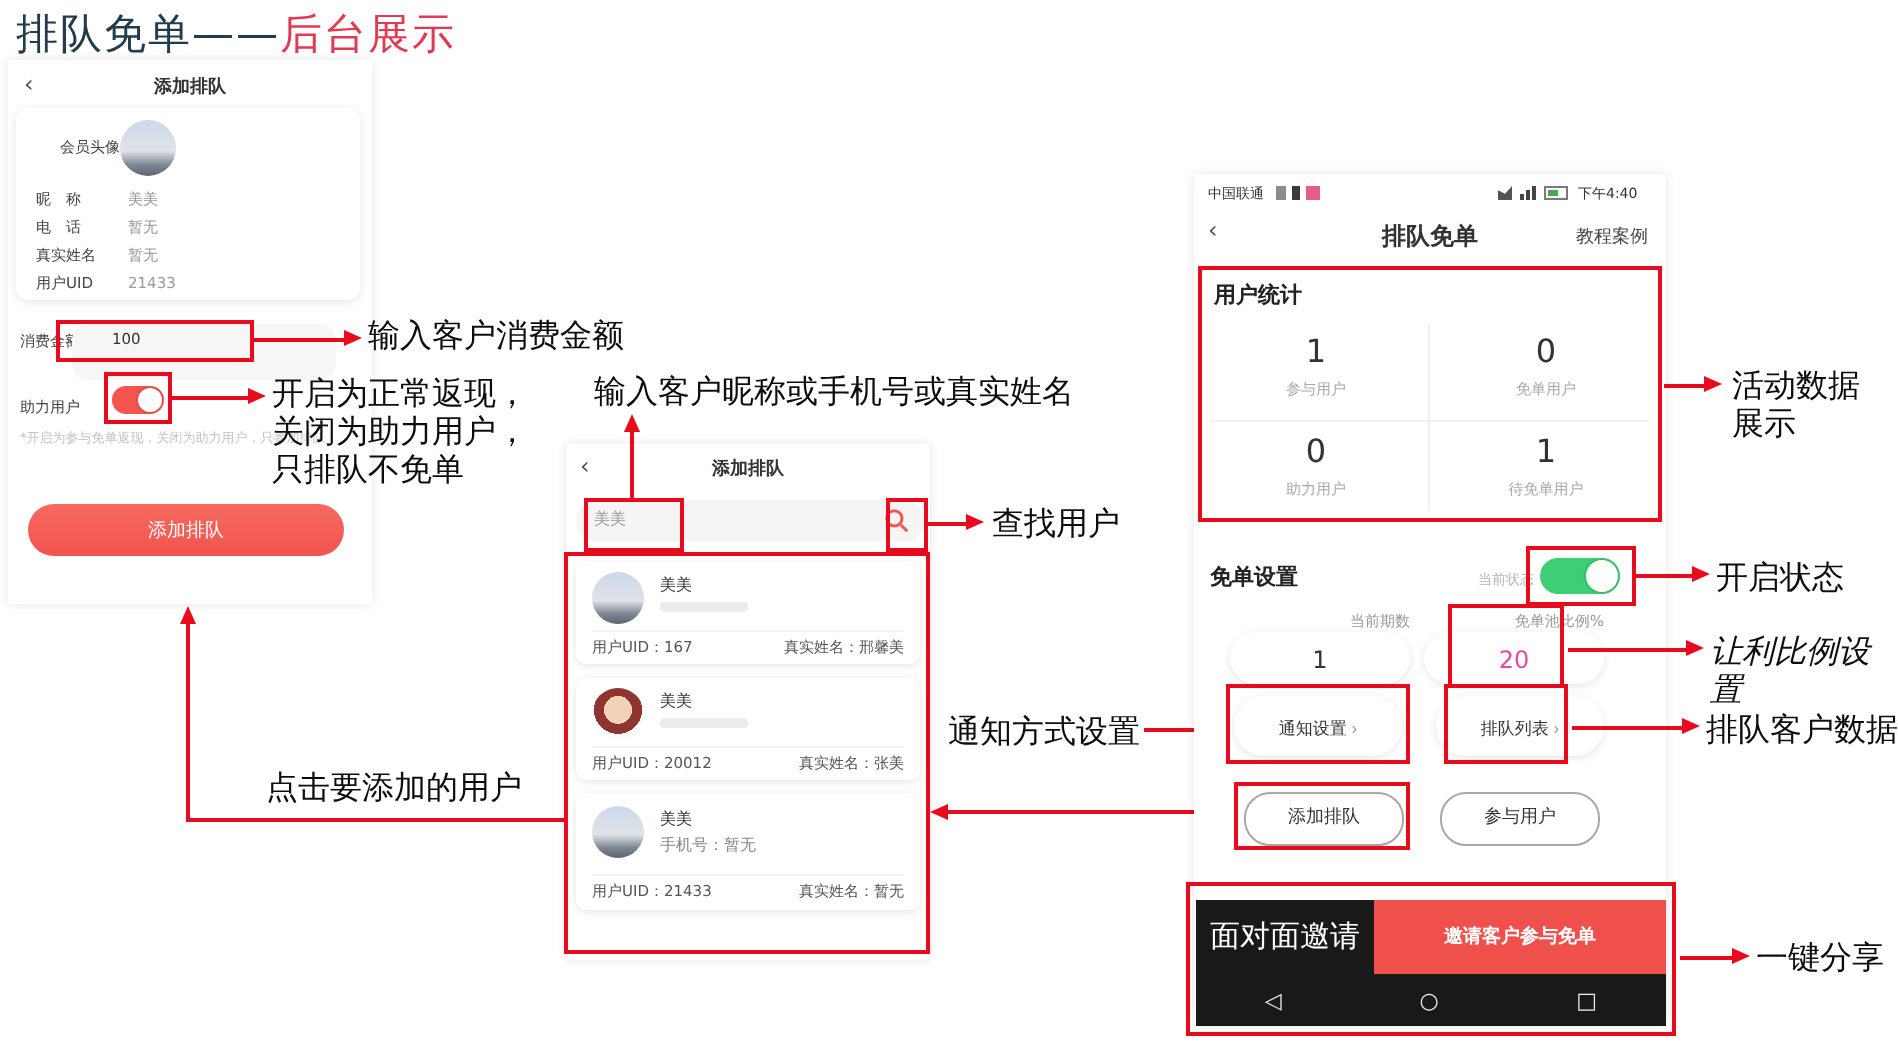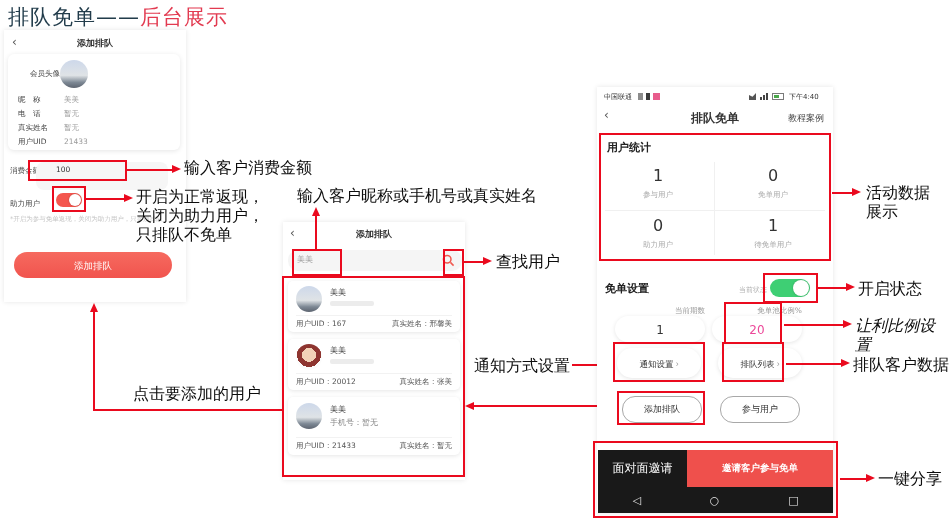--- a/index.html
+++ b/index.html
@@ -50,21 +50,21 @@
   .stat-cell .sl{font-size:7.5px;color:#aaa;margin-top:5px;}
   .gdiv{position:absolute;background:#f0f0f0;}
   .sec-title{position:absolute;font-size:11px;font-weight:700;color:#222;}
   .pill{position:absolute;background:#fff;border-radius:15px;box-shadow:0 1px 4px rgba(0,0,0,0.10);text-align:center;}
   .pill .pv{font-size:12px;color:#333;}
   .pill-lbl{position:absolute;width:90px;text-align:right;font-size:7.5px;color:#999;}
   .pill-btn{position:absolute;background:#fff;border-radius:15px;box-shadow:0 1px 4px rgba(0,0,0,0.10);
             text-align:center;font-size:8.5px;color:#333;border:none;}
   .pill-outline{position:absolute;background:#fff;border:1px solid #a8a8a8;border-radius:13px;text-align:center;font-size:9px;color:#333;}
   .invite{position:absolute;background:#191919;}
-  .invite .cellL{position:absolute;left:0;top:0;width:89px;height:37px;color:#fff;font-size:12px;
+  .invite .cellL{position:absolute;left:0;top:0;width:89px;height:37px;color:#fff;font-size:15px;
                  display:flex;align-items:center;justify-content:center;}
   .invite .cellR{position:absolute;left:89px;top:0;width:146px;height:37px;background:#ef504c;color:#fff;
                  font-size:9.5px;font-weight:600;display:flex;align-items:center;justify-content:center;}
   .invite .nav{position:absolute;left:0;top:37px;width:100%;height:26px;display:flex;
                align-items:center;justify-content:space-around;color:#e8e8e8;font-size:11px;}
   .note{position:absolute;font-size:6.5px;color:#c4c4c4;white-space:nowrap;}
 </style>
 </head>
 <body>
 

